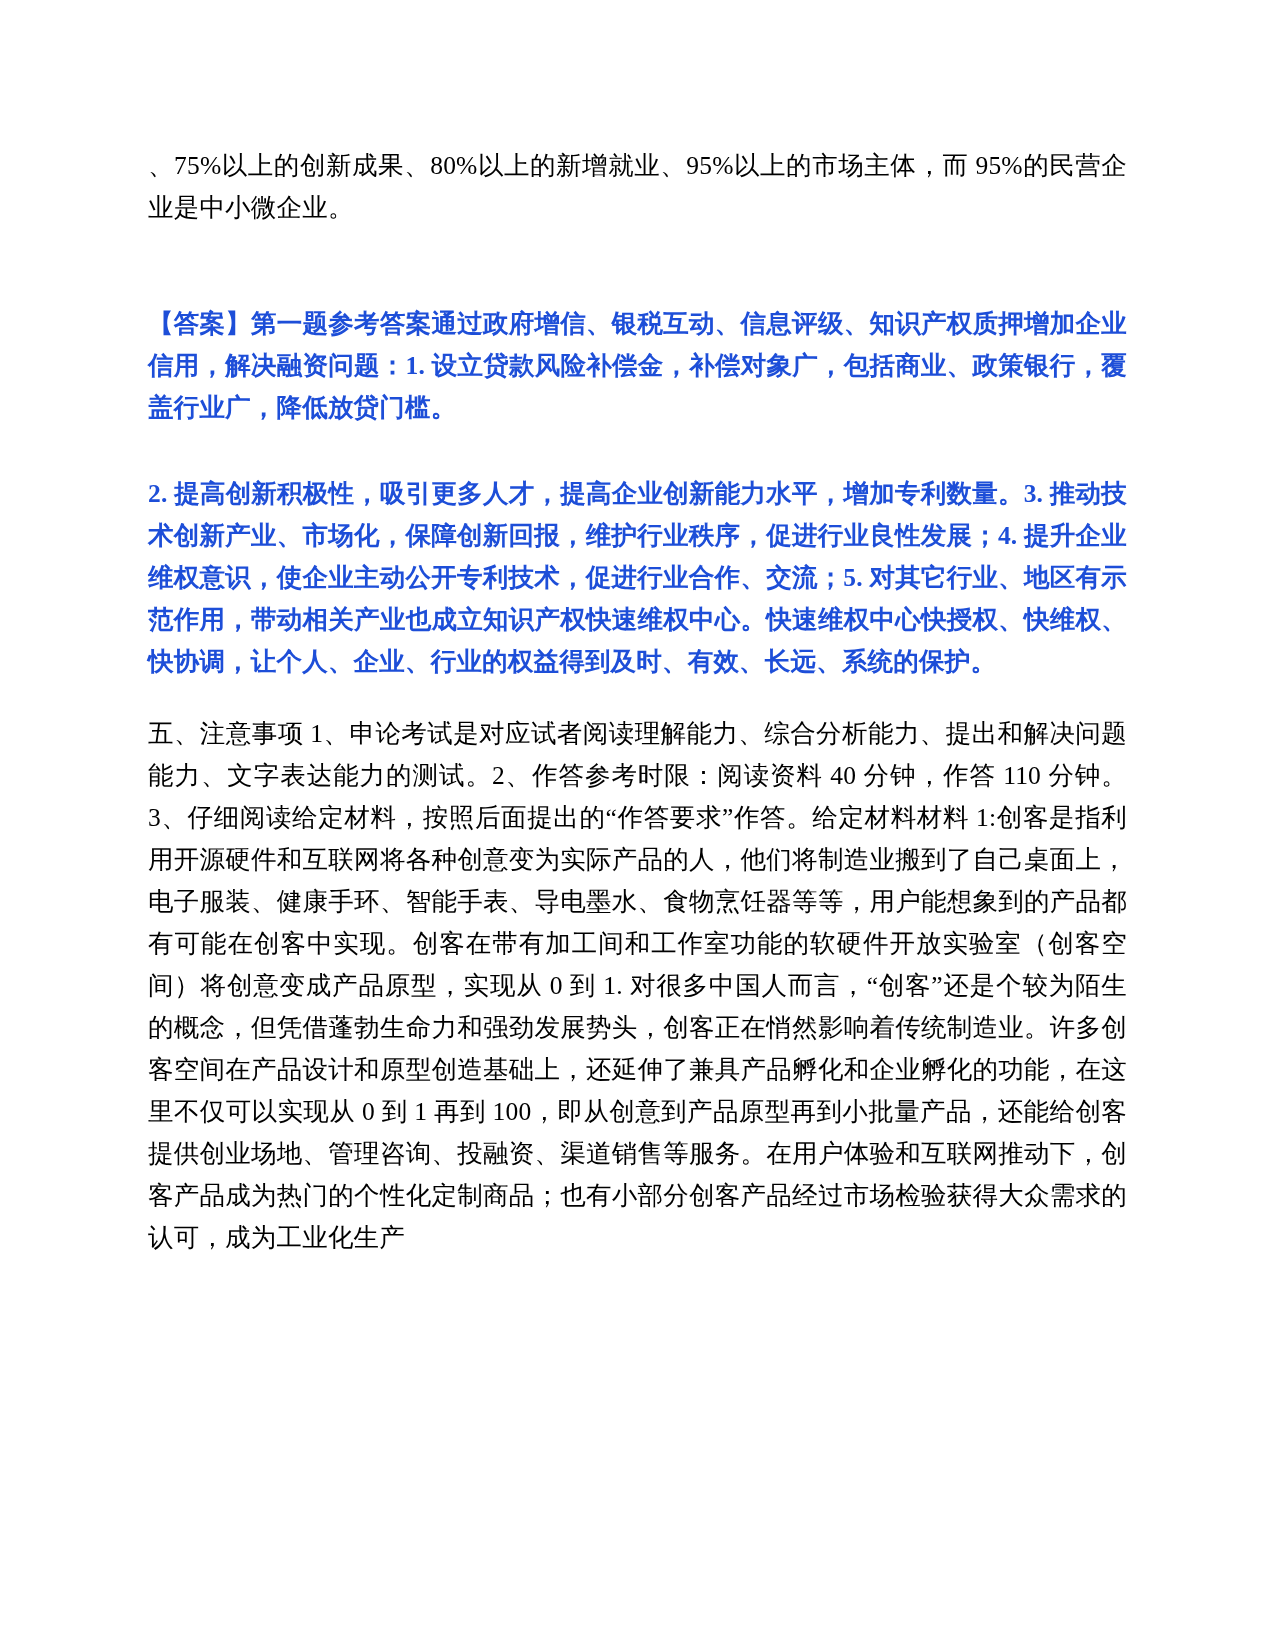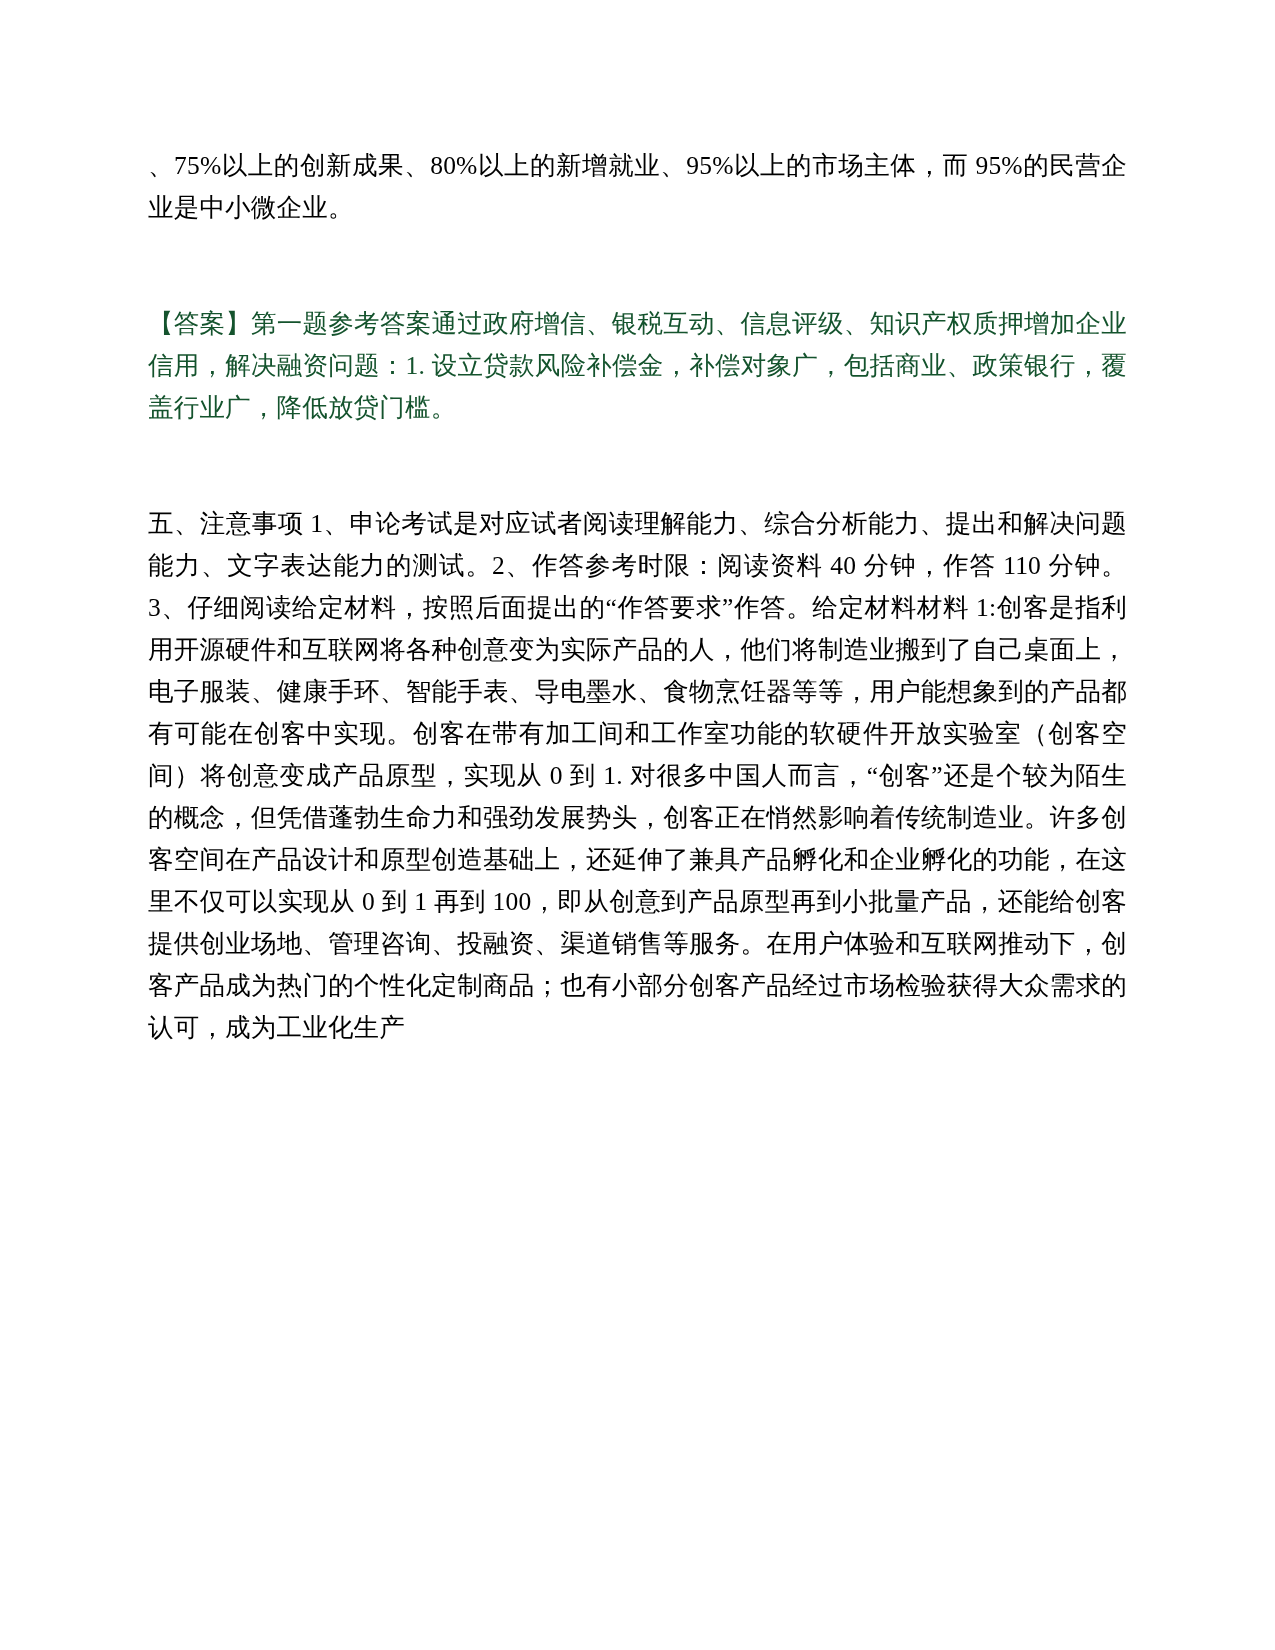--- a/index.html
+++ b/index.html
@@ -20,39 +20,40 @@
   .para {
     font-size: 25.5px;
     line-height: 42px;
     text-align: justify;
     text-justify: inter-ideograph;
     margin: 0;
     color: #000000;
     letter-spacing: 0.2px;
   }
   .black { color: #000000; }
-  .blue  { color: #14532d; }
+  .blue  { color: #1d4ed8; font-weight: bold; }
   .gap-xl { height: 74px; }
   .gap-md { height: 22px; }
   .gap-lg { height: 30px; }
 </style>
 </head>
 <body>
 
 <div class="page">
 
   <p class="para black">、75%以上的创新成果、80%以上的新增就业、95%以上的市场主体，而 95%的民营企业是中小微企业。</p>
 
   <div class="gap-xl"></div>
 
   <p class="para blue">【答案】第一题参考答案通过政府增信、银税互动、信息评级、知识产权质押增加企业信用，解决融资问题：1. 设立贷款风险补偿金，补偿对象广，包括商业、政策银行，覆盖行业广，降低放贷门槛。</p>
 
   <div class="gap-md"></div>
 
 
   <div class="gap-md"></div>
 
+  <p class="para blue">2. 提高创新积极性，吸引更多人才，提高企业创新能力水平，增加专利数量。3. 推动技术创新产业、市场化，保障创新回报，维护行业秩序，促进行业良性发展；4. 提升企业维权意识，使企业主动公开专利技术，促进行业合作、交流；5. 对其它行业、地区有示范作用，带动相关产业也成立知识产权快速维权中心。快速维权中心快授权、快维权、快协调，让个人、企业、行业的权益得到及时、有效、长远、系统的保护。</p>
 
   <div class="gap-lg"></div>
 
   <p class="para black">五、注意事项 1、申论考试是对应试者阅读理解能力、综合分析能力、提出和解决问题能力、文字表达能力的测试。2、作答参考时限：阅读资料 40 分钟，作答 110 分钟。3、仔细阅读给定材料，按照后面提出的“作答要求”作答。给定材料材料 1:创客是指利用开源硬件和互联网将各种创意变为实际产品的人，他们将制造业搬到了自己桌面上，电子服装、健康手环、智能手表、导电墨水、食物烹饪器等等，用户能想象到的产品都有可能在创客中实现。创客在带有加工间和工作室功能的软硬件开放实验室（创客空间）将创意变成产品原型，实现从 0 到 1. 对很多中国人而言，“创客”还是个较为陌生的概念，但凭借蓬勃生命力和强劲发展势头，创客正在悄然影响着传统制造业。许多创客空间在产品设计和原型创造基础上，还延伸了兼具产品孵化和企业孵化的功能，在这里不仅可以实现从 0 到 1 再到 100，即从创意到产品原型再到小批量产品，还能给创客提供创业场地、管理咨询、投融资、渠道销售等服务。在用户体验和互联网推动下，创客产品成为热门的个性化定制商品；也有小部分创客产品经过市场检验获得大众需求的认可，成为工业化生产</p>
 
 </div>
 
 </body></html>

